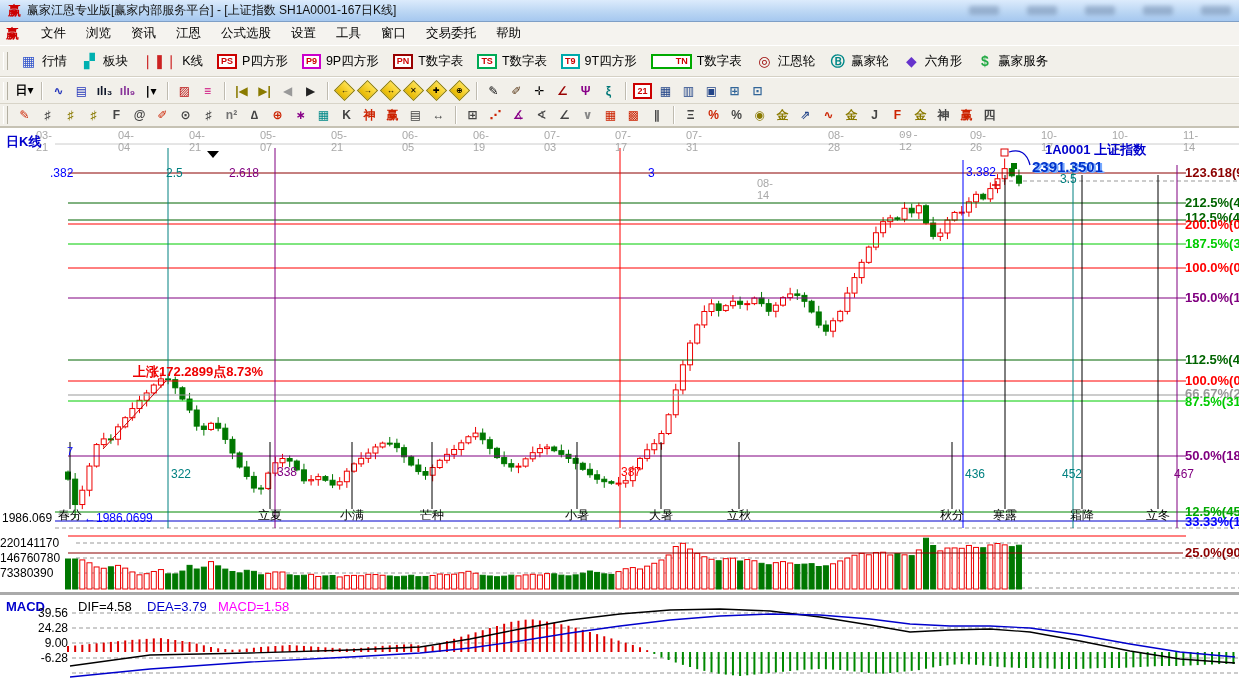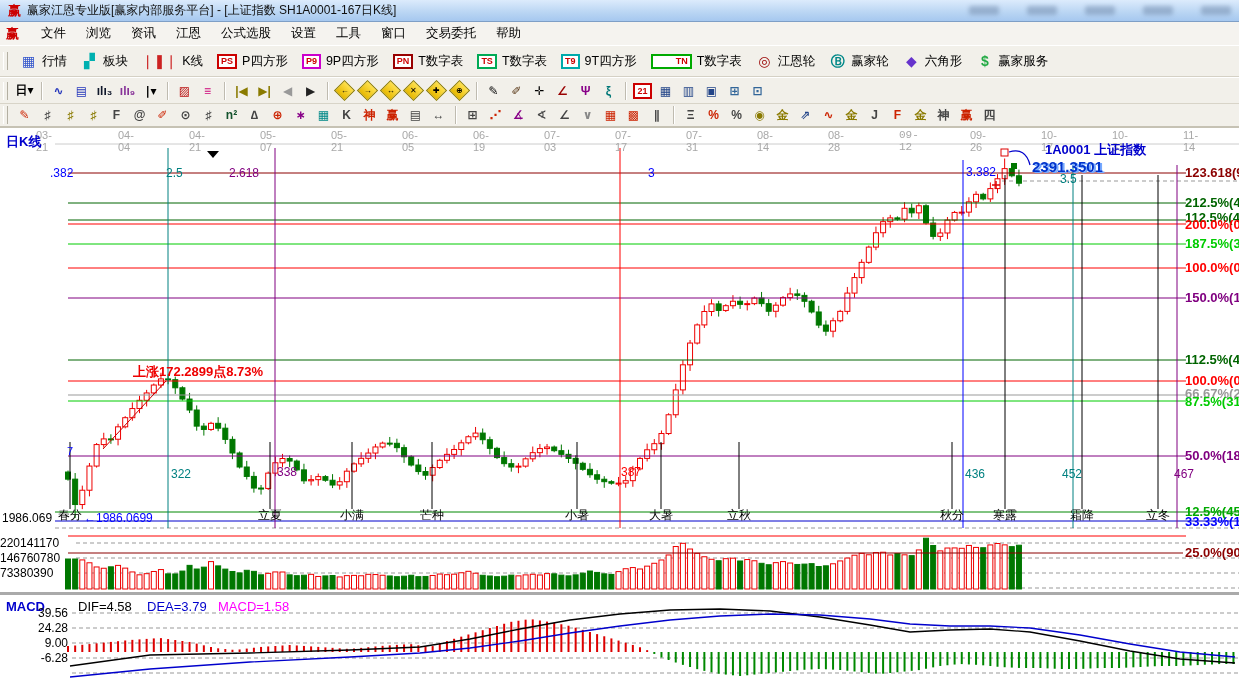--- a/index.html
+++ b/index.html
@@ -878,21 +878,21 @@
     <span id="tb3-items" style="display:flex;align-items:center">
       <span class="sbtn" style="color: rgb(204, 34, 0);">✎</span>
       <span class="sbtn" style="color: rgb(68, 68, 68);">♯</span>
       <span class="sbtn" style="color: rgb(138, 122, 0);">♯</span>
       <span class="sbtn" style="color: rgb(138, 122, 0);">♯</span>
       <span class="sbtn" style="color: rgb(68, 68, 68);">F</span>
       <span class="sbtn" style="color: rgb(68, 68, 68);">@</span>
       <span class="sbtn" style="color: rgb(204, 34, 0);">✐</span>
       <span class="sbtn" style="color: rgb(68, 68, 68);">⊙</span>
       <span class="sbtn" style="color: rgb(68, 68, 68);">♯</span>
-      <span class="sbtn" style="color: #14532d;">n²</span>
+      <span class="sbtn" style="color: #737373;">n²</span>
       <span class="sbtn" style="color: rgb(68, 68, 68);">∆</span>
       <span class="sbtn" style="color: rgb(204, 34, 0);">⊕</span>
       <span class="sbtn" style="color: rgb(136, 0, 136);">∗</span>
       <span class="sbtn" style="color: rgb(0, 136, 136);">▦</span>
       <span class="sbtn" style="color: rgb(68, 68, 68);">K</span>
       <span class="sbtn" style="color: rgb(204, 34, 0);">神</span>
       <span class="sbtn" style="color: rgb(204, 34, 0);">赢</span>
       <span class="sbtn" style="color: rgb(68, 68, 68);">▤</span>
       <span class="sbtn" style="color: rgb(68, 68, 68);">↔</span>
       <span class="sep"></span>
@@ -929,21 +929,21 @@
     <span style="left: 36px;">03-21</span>
     <span style="left: 118px;">04-04</span>
     <span style="left: 189px;">04-21</span>
     <span style="left: 260px;">05-07</span>
     <span style="left: 331px;">05-21</span>
     <span style="left: 402px;">06-05</span>
     <span style="left: 473px;">06-19</span>
     <span style="left: 544px;">07-03</span>
     <span style="left: 615px;">07-17</span>
     <span style="left: 686px;">07-31</span>
-    <span style="left: 757px;">08-14</span>
+    <span style="left: 757px; margin-top: 48px;">08-14</span>
     <span style="left: 828px;">08-28</span>
     <span style="left: 899px; font-family: Liberation Mono, monospace;">09-12</span>
     <span style="left: 970px;">09-26</span>
     <span style="left: 1041px;">10-17</span>
     <span style="left: 1112px;">10-31</span>
     <span style="left: 1183px;">11-14</span>
   </div>
 <div class="clbl" style="left:2px;top:511px;color:#000;font-size:12px">1986.069</div>
 <div class="clbl" style="left:84px;top:511px;color:#0000ff;font-size:12px">←1986.0699</div>
 

